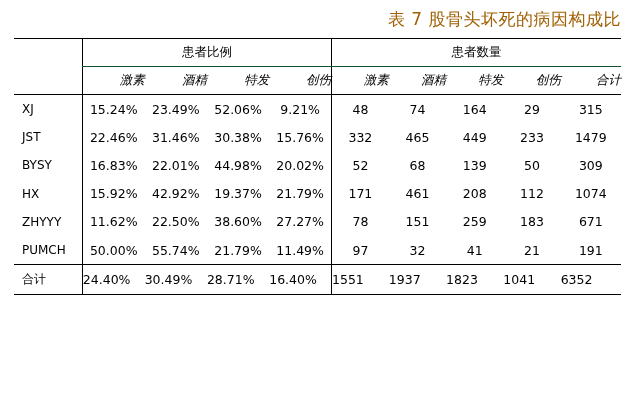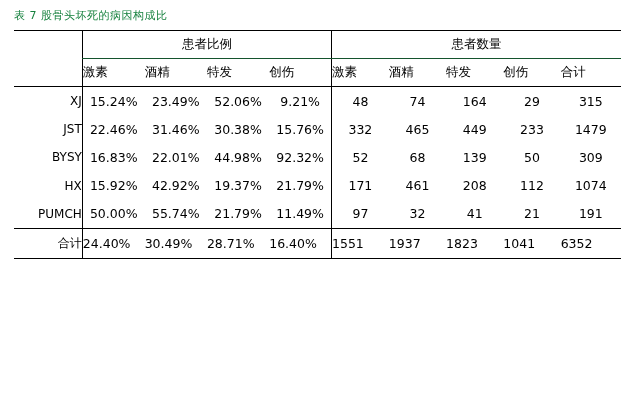--- a/index.html
+++ b/index.html
@@ -15,25 +15,25 @@
     overflow: hidden;
   }
   .page {
     position: relative;
     width: 635px;
     height: 412px;
     box-sizing: border-box;
     padding: 6px 14px 0 14px;
   }
   .caption {
-    text-align: left;
-    font-size: 11px;
+    text-align: right;
+    font-size: 17px;
     letter-spacing: 0.5px;
     padding: 2px 0 7px 0;
-    color: #15803d;
+    color: #a16207;
   }
   table.tbl {
     width: 607px;
     border-collapse: collapse;
     table-layout: fixed;
     font-size: 12.5px;
   }
   table.tbl td, table.tbl th {
     padding: 0;
     margin: 0;
@@ -44,36 +44,37 @@
   .rule-top td { border-top: 1.6px solid #000; }
   .hdr-row1 td {
     height: 27px;
     vertical-align: middle;
     text-align: center;
     font-size: 12.5px;
   }
   .hdr-row2 td {
     height: 27px;
     vertical-align: middle;
-    text-align: left;
+    text-align: right;
     font-size: 12.5px;
     border-bottom: 1.2px solid #000;
+    font-style: italic;
   }
   .grp-underline {
     border-bottom: 1px solid #14532d;
   }
   tr.body-row td {
     height: 28.2px;
     vertical-align: middle;
     text-align: center;
     font-size: 12.5px;
   }
   tr.body-row td.rowlabel,
   tr.total-row td.rowlabel {
-    text-align: right;
+    text-align: left;
     padding-left: 8px;
     font-size: 12px;
   }
   tr.total-row td {
     height: 29px;
     vertical-align: middle;
     font-size: 12.5px;
   }
   .vsep { border-left: 1.1px solid #000; }
   .sep-above-total td { border-top: 1.2px solid #000; }
@@ -162,21 +163,21 @@
         <td>449</td>
         <td>233</td>
         <td>1479</td>
       </tr>
 
       <tr class="body-row">
         <td class="rowlabel">BYSY</td>
         <td class="vsep">16.83%</td>
         <td>22.01%</td>
         <td>44.98%</td>
-        <td>92.32%</td>
+        <td>20.02%</td>
         <td class="vsep">52</td>
         <td>68</td>
         <td>139</td>
         <td>50</td>
         <td>309</td>
       </tr>
 
 
       <tr class="body-row">
         <td class="rowlabel">HX</td>
@@ -184,20 +185,32 @@
         <td>42.92%</td>
         <td>19.37%</td>
         <td>21.79%</td>
         <td class="vsep">171</td>
         <td>461</td>
         <td>208</td>
         <td>112</td>
         <td>1074</td>
       </tr>
 
+      <tr class="body-row">
+        <td class="rowlabel">ZHYYY</td>
+        <td class="vsep">11.62%</td>
+        <td>22.50%</td>
+        <td>38.60%</td>
+        <td>27.27%</td>
+        <td class="vsep">78</td>
+        <td>151</td>
+        <td>259</td>
+        <td>183</td>
+        <td>671</td>
+      </tr>
 
 
       <tr class="body-row">
         <td class="rowlabel">PUMCH</td>
         <td class="vsep">50.00%</td>
         <td>55.74%</td>
         <td>21.79%</td>
         <td>11.49%</td>
         <td class="vsep">97</td>
         <td>32</td>

